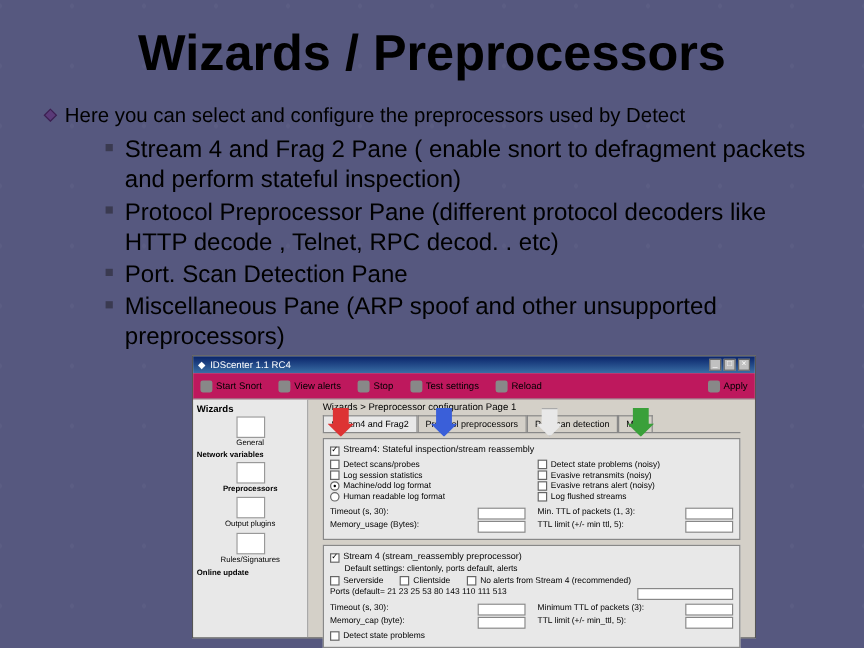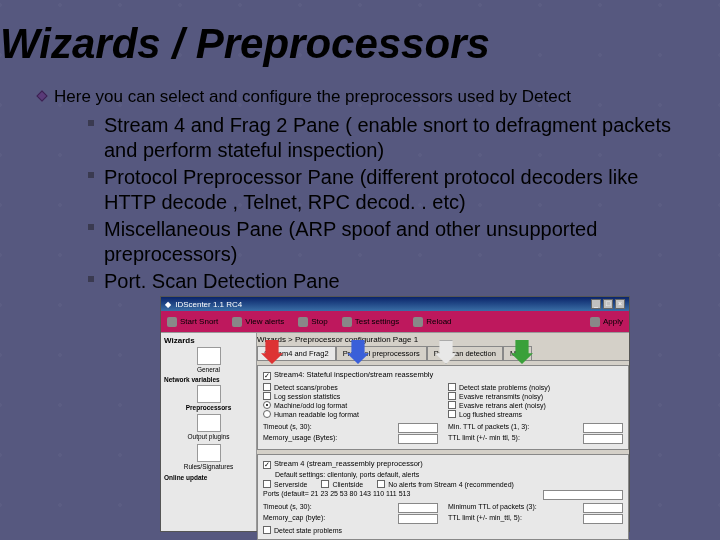--- a/index.html
+++ b/index.html
@@ -15,23 +15,24 @@
     position: absolute; inset: 0;
     background-image:
       radial-gradient(circle, rgba(255,255,255,0.12) 2px, transparent 2px);
     background-size: 60px 50px;
     background-position: 30px 30px;
     opacity: 0.25;
   }
   .slide-title {
     font-size: 42px;
     font-weight: bold;
+    text-align: center;
     padding: 20px 0 18px;
     font-family: Arial, sans-serif;
-    position: relative; z-index: 2; font-style: italic;
+    position: relative; z-index: 2;
   }
   .content { position: relative; z-index: 2; padding: 0 40px 0 38px; }
   .intro-row { display: flex; align-items: flex-start; gap: 8px; margin-bottom: 6px; }
   .diamond {
     width: 8px; height: 8px; background: #5a3a78;
     transform: rotate(45deg); margin-top: 6px; flex-shrink: 0;
     border: 1px solid #3a2050;
   }
   .intro-text { font-size: 17px; line-height: 1.25; }
   .bullets { margin: 4px 0 6px 50px; }
@@ -63,21 +64,21 @@
   .ticon { width:10px;height:10px; background:#888; border-radius:2px;}
   .shot-body { display:flex; height: calc(100% - 36px); }
   .sidebar {
     width: 96px; background: #e8e8e8; border-right: 1px solid #999;
     padding: 3px; font-size: 8px;
   }
   .side-title { font-weight:bold; margin-bottom:2px; font-size:8px;}
   .side-item { margin: 1px 0 3px; }
   .side-ico { width:24px;height:18px;background:#fff;border:1px solid #999;margin:1px auto;display:flex;align-items:center;justify-content:center;font-size:6px;}
   .side-lbl { text-align:center; font-size:6.5px; line-height:1.1; }
-  .main { flex:1; background:#d4d0c8; padding: 2px 0; }
+  .main { flex:1; background:#d4d0c8; padding: 2px 12px; }
   .crumb { font-size: 8px; margin-bottom: 2px; }
   .tabs { display:flex; gap:0; border-bottom:1px solid #888; position:relative; }
   .tab { padding: 2px 6px; background:#d4d0c8; border:1px solid #888; border-bottom:none; font-size:7.5px; position:relative; }
   .tab.active { background:#e8e8e8; }
   .arrow {
     position:absolute; top:-6px; width:22px; height:24px;
     clip-path: polygon(20% 0, 80% 0, 80% 55%, 100% 55%, 50% 100%, 0 55%, 20% 55%);
   }
   .arrow.red { background:#d33; left: 4px; }
   .arrow.blue { background:#3a5fd9; left: 90px; }
@@ -111,25 +112,25 @@
     <div class="bullet-row">
         <div class="square"></div>
         <div class="bullet-text">Stream 4 and Frag 2 Pane ( enable snort to defragment packets and perform stateful inspection)</div>
       </div>
     <div class="bullet-row">
         <div class="square"></div>
         <div class="bullet-text">Protocol Preprocessor Pane (different protocol decoders like HTTP decode , Telnet, RPC decod. . etc)</div>
       </div>
     <div class="bullet-row">
         <div class="square"></div>
-        <div class="bullet-text">Miscellaneous Pane  (ARP spoof and other unsupported preprocessors)</div>
+        <div class="bullet-text">Port. Scan Detection Pane</div>
       </div>
     <div class="bullet-row">
         <div class="square"></div>
-        <div class="bullet-text">Port. Scan Detection Pane</div>
+        <div class="bullet-text">Miscellaneous Pane  (ARP spoof and other unsupported preprocessors)</div>
       </div>
   </div>
 </div>
 
 <div class="shot">
   <div class="titlebar">
     <span>◆</span>
     <span>IDScenter 1.1 RC4</span>
     <span class="winbtns">
       <span class="winbtn">_</span>

